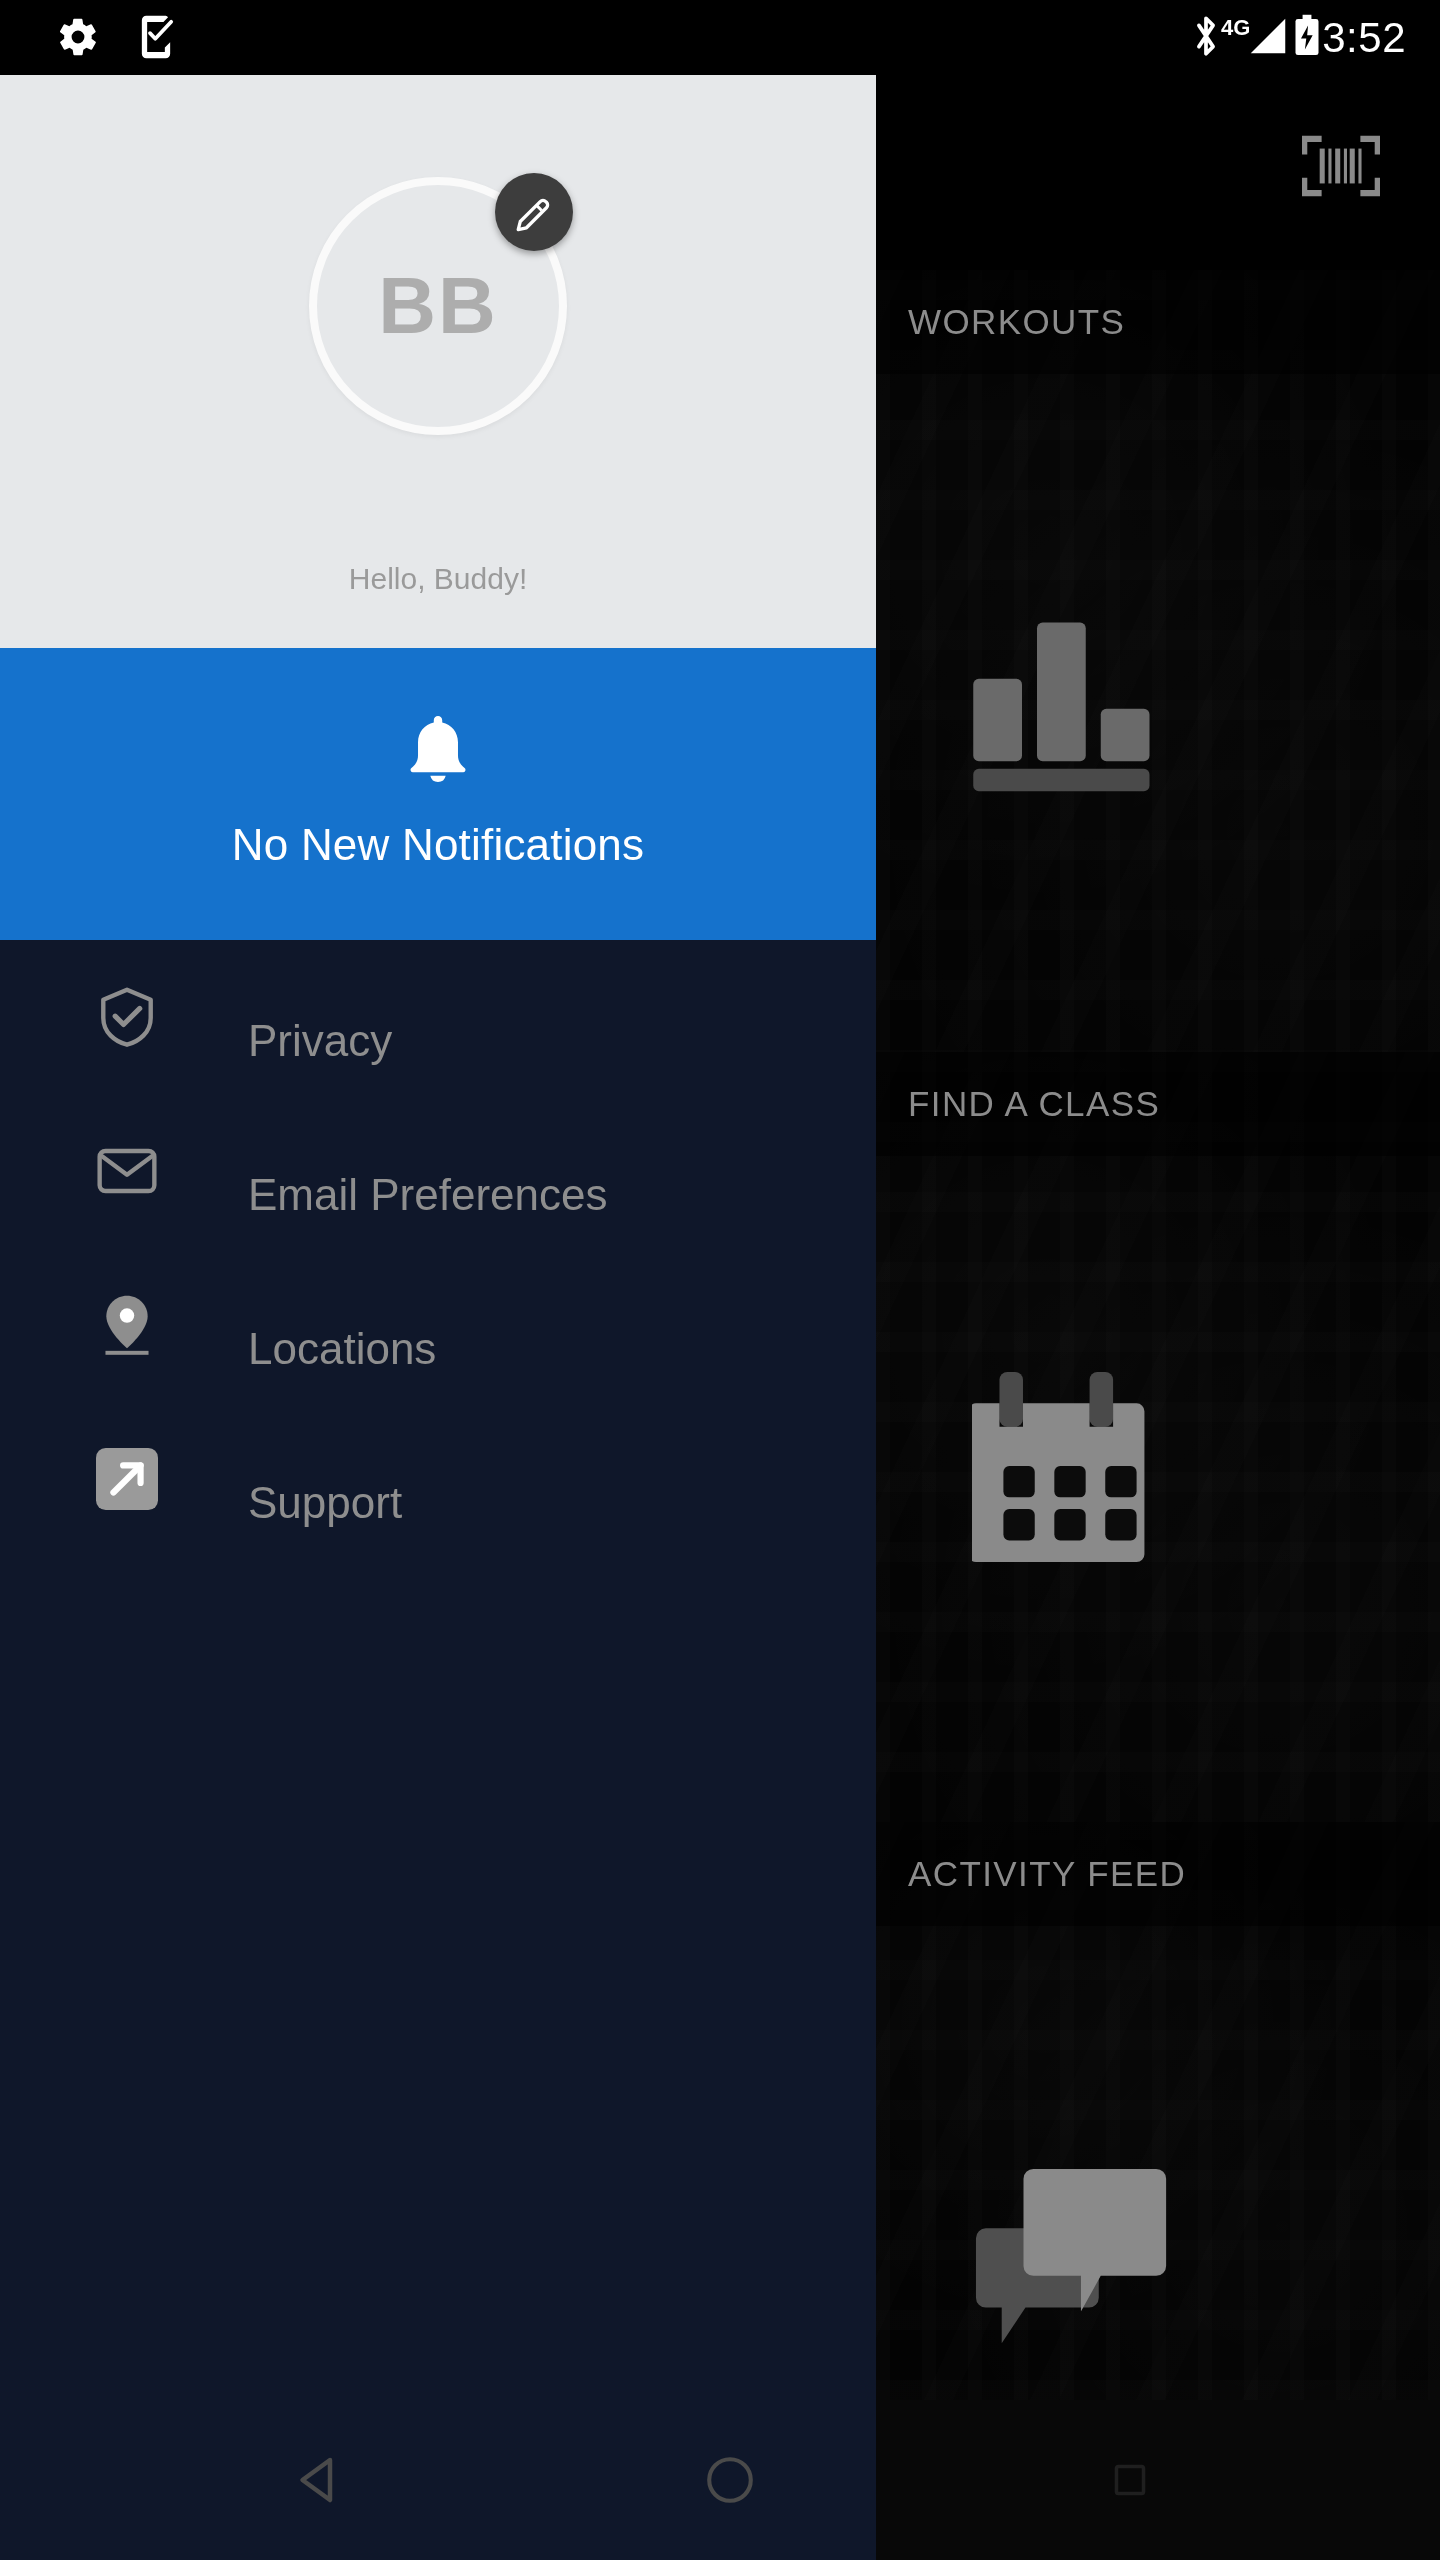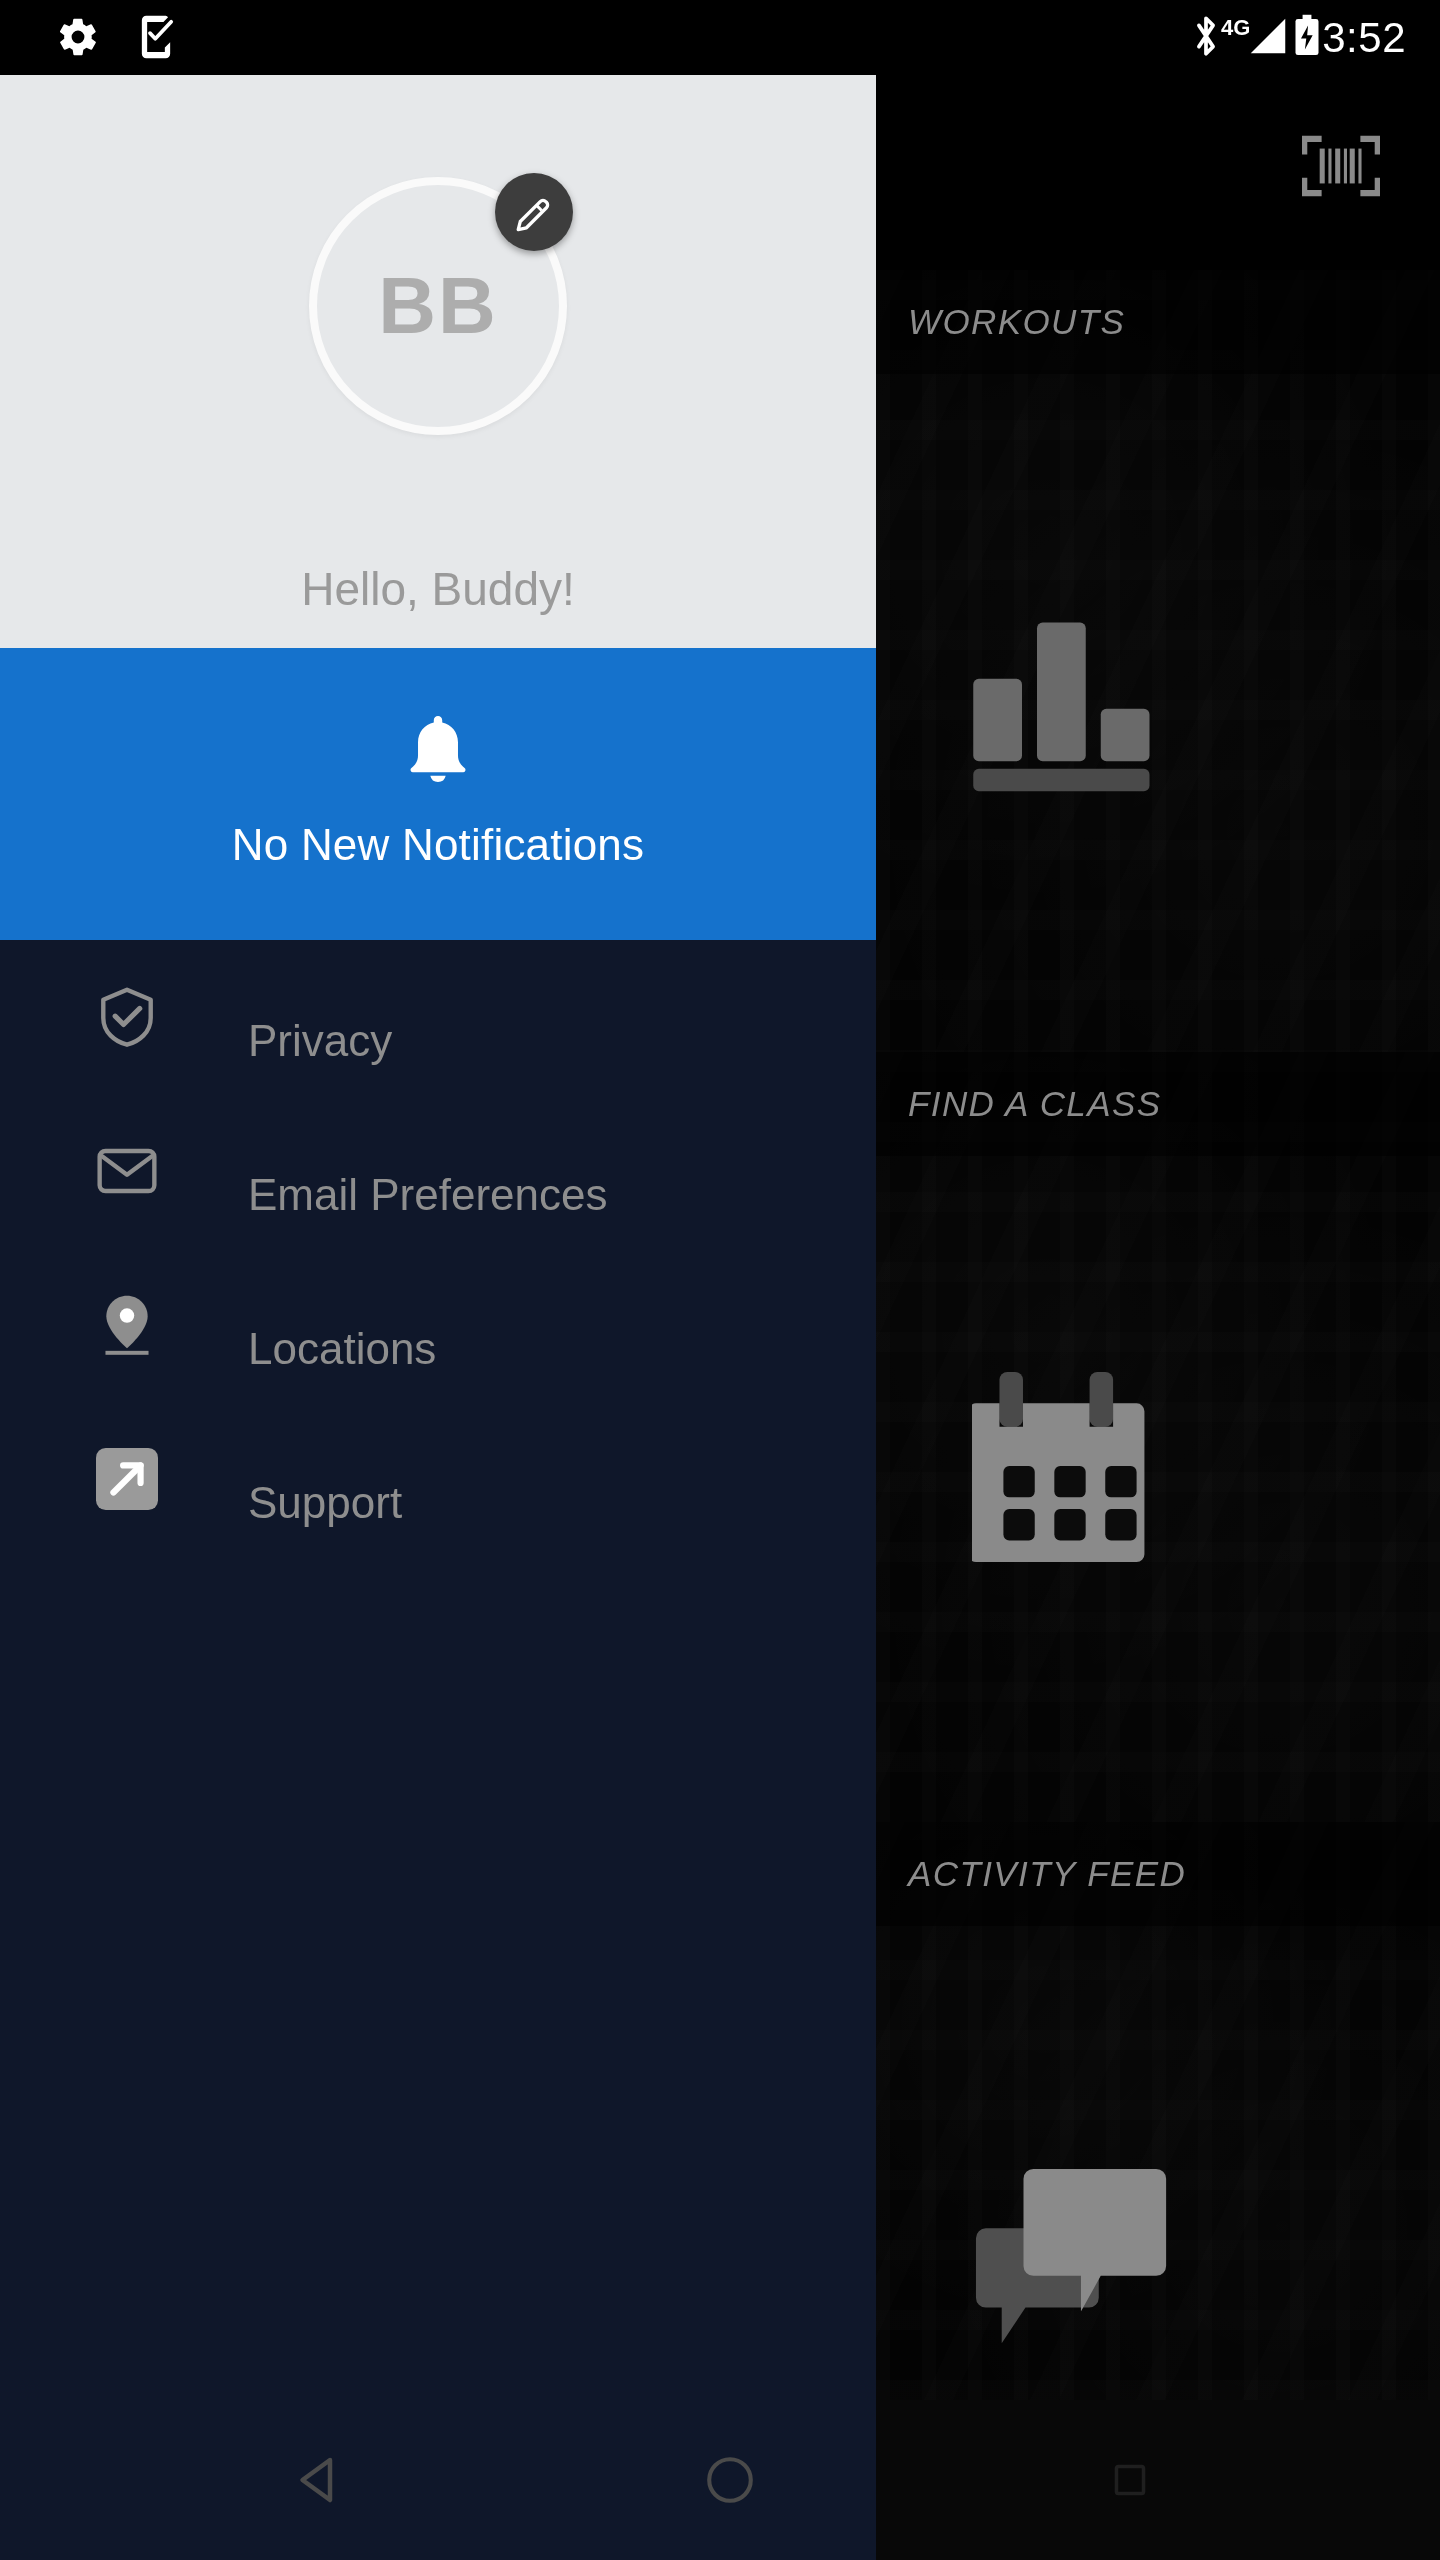--- a/index.html
+++ b/index.html
@@ -30,21 +30,20 @@
   .scan-icon {
     position: absolute; right: 60px; top: 135px;
     width: 78px; height: 62px;
   }
   .scan-icon svg { width: 100%; height: 100%; display: block; }
 
   .app-card {
     position: absolute; left: 876px;
     width: 564px;
     overflow: hidden;
-    font-style: italic;
   }
   .card-photo {
     position: absolute; left: 0; top: 0;
     width: 100%; height: 100%;
   }
   .card-title {
     position: absolute; left: 32px;
     font-size: 35px; letter-spacing: 1.4px;
     color: #8c8c8c; font-weight: 400;
     z-index: 4;
@@ -129,21 +128,21 @@
     position: absolute; right: -6px; top: -4px;
     width: 78px; height: 78px; border-radius: 50%;
     background: #3D3D3D;
     box-shadow: 0 3px 7px rgba(0,0,0,0.35);
     display:flex; align-items:center; justify-content:center;
   }
   #edit-badge svg { width: 44px; height: 44px; display:block; }
   #greeting {
     position: absolute; left: 0; right: 0; top: 487px;
     text-align: center;
-    font-size: 46px; color: #9A9A9A; font-weight: 400;
+    font-size: 30px; color: #9A9A9A; font-weight: 400;
   }
 
   #notif-banner {
     position: relative;
     width: 100%; height: 292px;
     background: #1572CC;
     display: flex; flex-direction: column;
     align-items: center; justify-content: center;
   }
   #notif-bell { width: 66px; height: 74px; margin-bottom: 34px; margin-top: -6px; }

